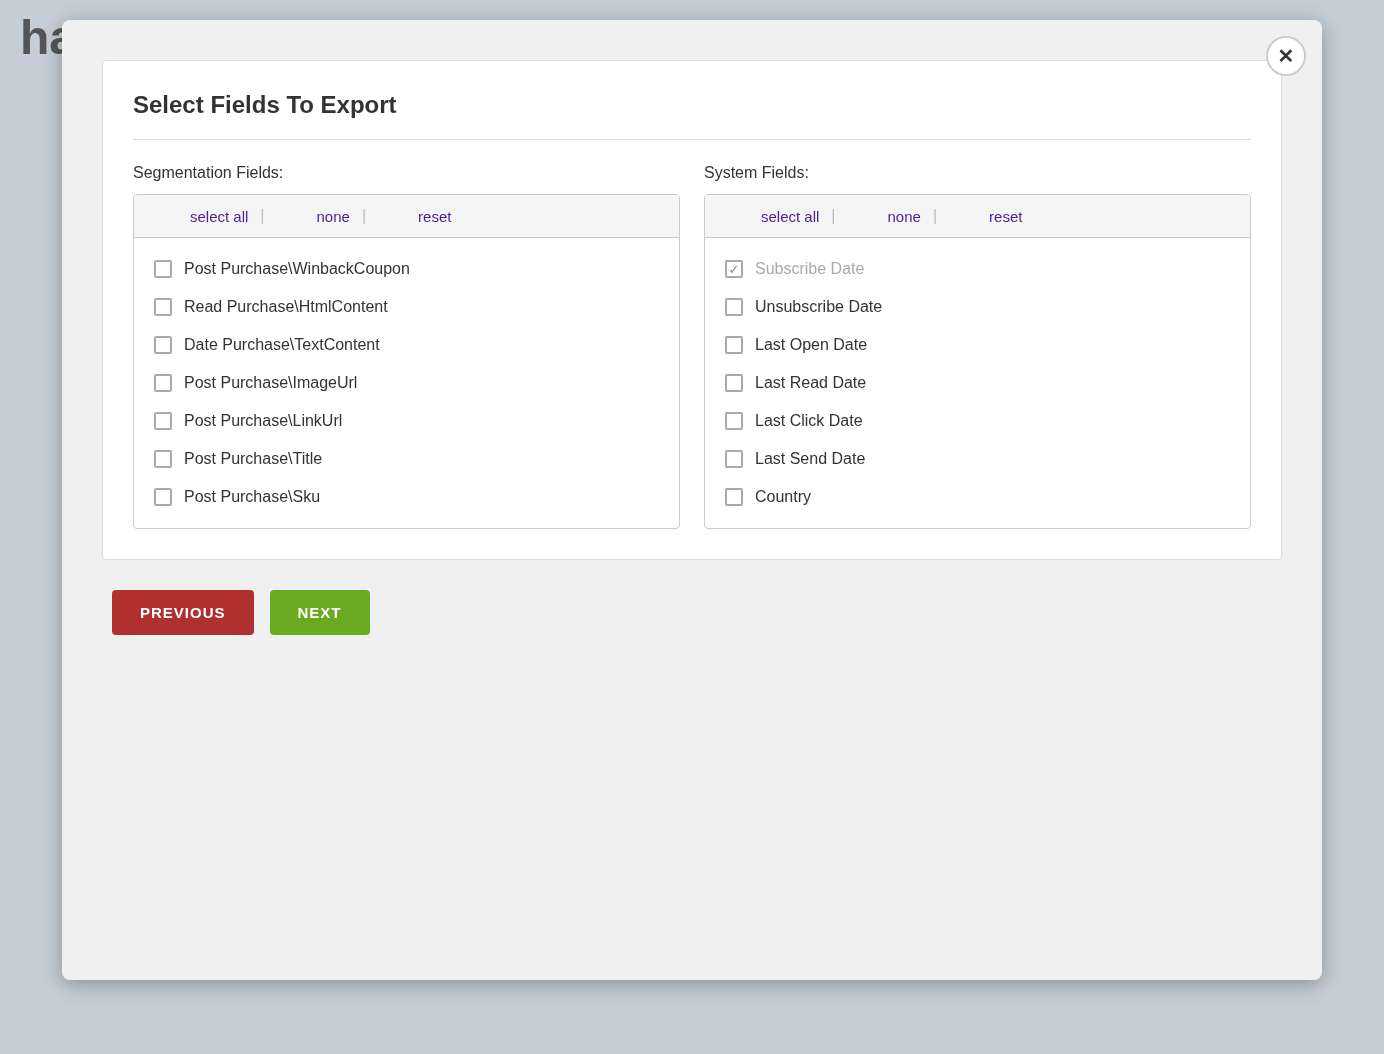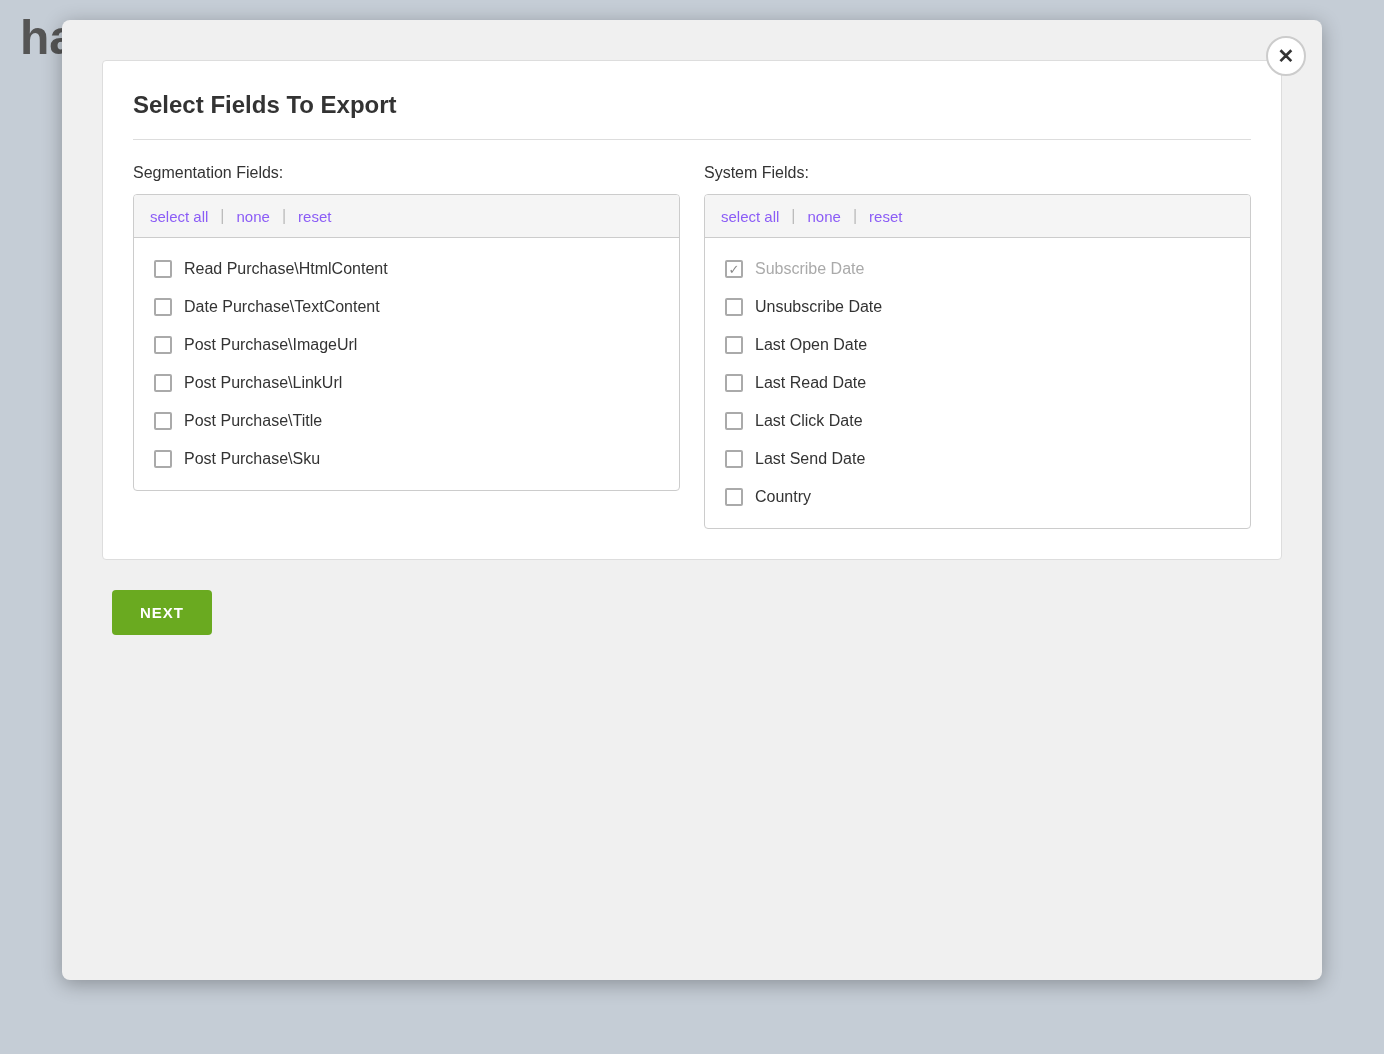--- a/index.html
+++ b/index.html
@@ -109,24 +109,25 @@
       border-bottom: 1px solid #ccc;
       padding: 12px 16px;
       display: flex;
       align-items: center;
       gap: 0;
     }
 
     .toolbar-btn {
       background: none;
       border: none;
-      color: #8b5cf6;
+      color: #4c1d95;
       font-size: 15px;
       cursor: pointer;
       padding: 0 12px 0 0;
+      margin-left: 40px;
     }
 
     .toolbar-btn:first-child {
       padding-left: 0;
     }
 
     .toolbar-separator {
       color: #bbb;
       margin-right: 12px;
     }
@@ -229,20 +230,24 @@
           <div class="section-label">Segmentation Fields:</div>
           <div class="fields-box">
             <div class="fields-toolbar">
               <button class="toolbar-btn">select all</button>
               <span class="toolbar-separator">|</span>
               <button class="toolbar-btn">none</button>
               <span class="toolbar-separator">|</span>
               <button class="toolbar-btn">reset</button>
             </div>
             <div class="fields-list" id="seg-list">
+            <div class="field-item">
+                  <div class="checkbox"></div>
+                  <span class="field-label">Post Purchase\WinbackCoupon</span>
+                </div>
                 <div class="field-item">
                   <div class="checkbox"></div>
                   <span class="field-label">Read Purchase\HtmlContent</span>
                 </div>
                 <div class="field-item">
                   <div class="checkbox"></div>
                   <span class="field-label">Date Purchase\TextContent</span>
                 </div>
                 <div class="field-item">
                   <div class="checkbox"></div>
@@ -304,16 +309,17 @@
                   <span class="field-label">Country</span>
                 </div>
               </div>
           </div>
         </div>
 
       </div>
     </div>
 
     <div class="bottom-buttons">
+      <button class="btn-previous">PREVIOUS</button>
       <button class="btn-next">NEXT</button>
     </div>
   </div>
 </div>
 
 </body></html>

